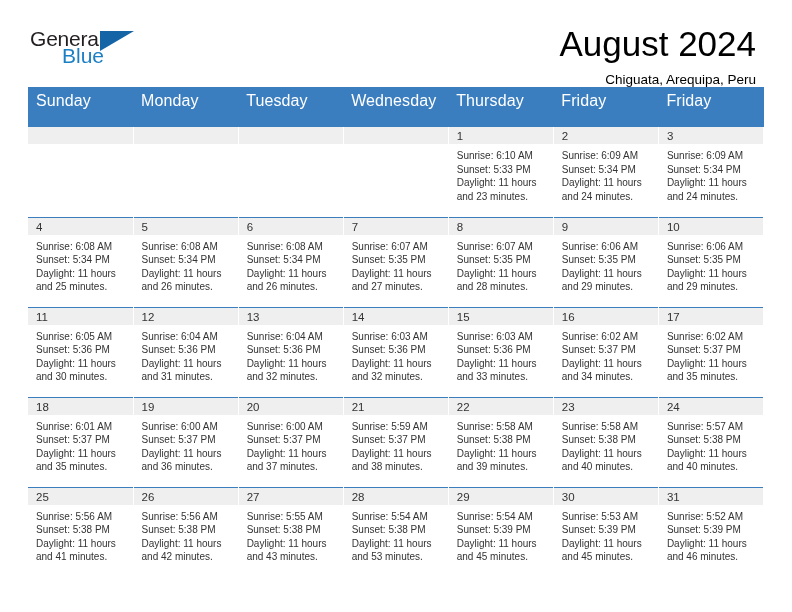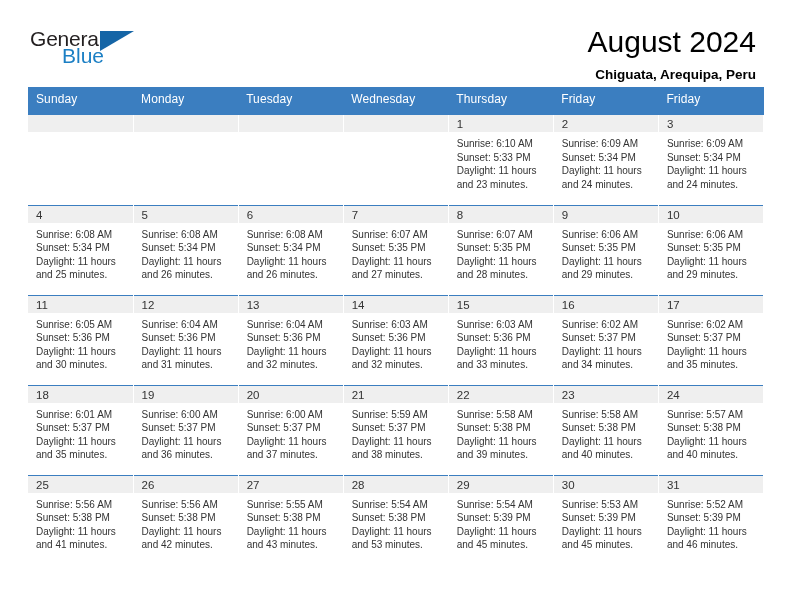--- a/index.html
+++ b/index.html
@@ -56,48 +56,47 @@
     left: 70px;
     top: 5px;
     width: 0;
     height: 0;
     border-left: 34px solid #1565a6;
     border-bottom: 20px solid transparent;
   }
 
   .title-wrap { text-align: right; }
   .cal-title {
-    font-size: 30px;
+    font-size: 35px;
     font-weight: normal;
     color: #000000;
     line-height: 1.05;
     letter-spacing: 0px;
   }
   .cal-sub {
     font-size: 13.5px;
     color: #000000;
     margin-top: 9px;
-    font-weight: bold;
   }
 
   
   .cal {
     margin: 11px 28px 0 28px;
     width: 736px;
     border-collapse: collapse;
     table-layout: fixed;
   }
 
   .cal thead th {
     background: #3b7ec0;
     color: #ffffff;
-    font-size: 12px;
+    font-size: 16px;
     font-weight: normal;
     text-align: left;
-    padding: 5px 0 9px 8px;
+    padding: 5px 0 17px 8px;
     height: 22px;
     letter-spacing: 0.1px;
   }
 
   .cal tbody tr { height: 90px; }
 
   .cal td {
     vertical-align: top;
     padding: 0;
     border-top: 1.5px solid #3b7ec0;

